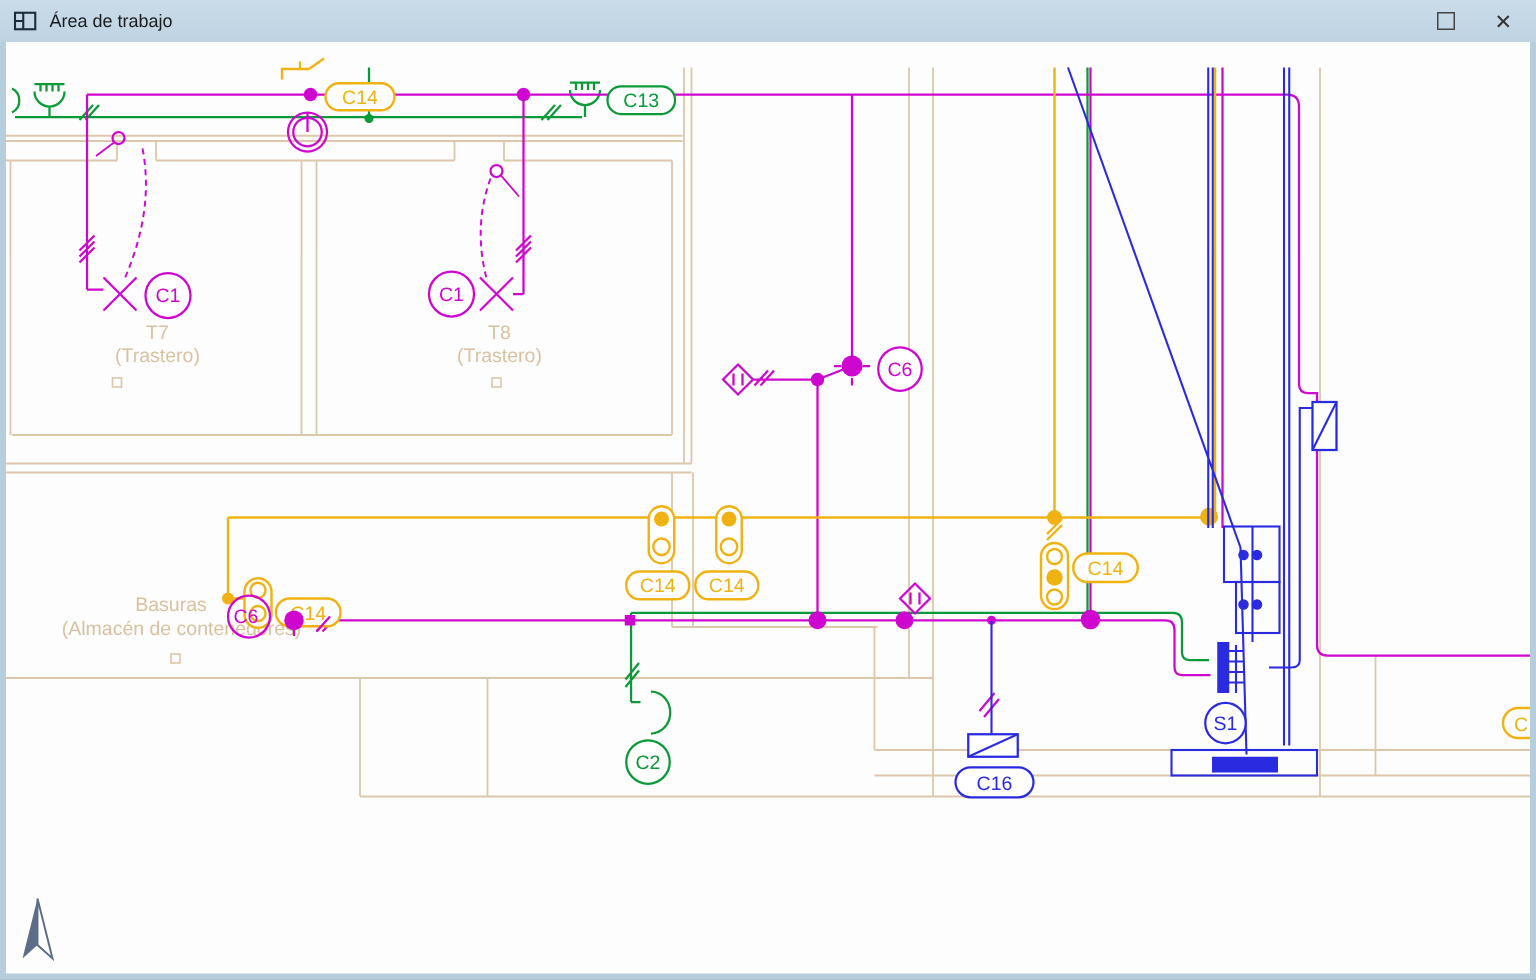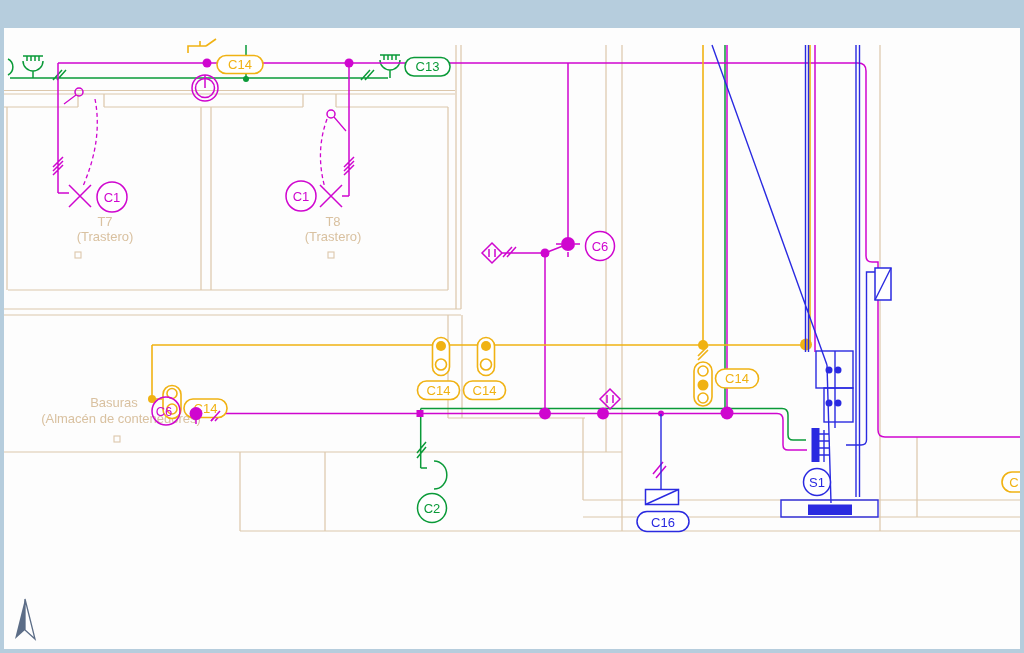--- a/index.html
+++ b/index.html
@@ -34,20 +34,34 @@
   .t-mg{fill:var(--magenta,#cf06cf);} .t-gn{fill:var(--green,#0a9a38);}
   .t-yl{fill:var(--yellow,#f0b213);} .t-bl{fill:var(--blue,#2a2ae0);}
   text.t-tan{fill:var(--tanText,#d9c1a0);font-family:"Liberation Sans",sans-serif;font-size:13px;text-anchor:middle;}
   .slate{fill:var(--slate,#5c6d87);} .slate-o{fill:#fff;stroke:var(--slate,#5c6d87);stroke-width:1.3;}
 </style>
 </head>
 <body>
 
 <div id="window">
 
+  <div id="titlebar">
+    <span id="title-icon">
+      <svg width="16" height="14" viewBox="0 0 16 14">
+        <rect x="1" y="1.5" width="13.5" height="11" fill="none" stroke="#1d2c3c" stroke-width="1.4"></rect>
+        <line x1="6.5" y1="1.5" x2="6.5" y2="12.5" stroke="#1d2c3c" stroke-width="1.4"></line>
+        <line x1="1" y1="7" x2="6.5" y2="7" stroke="#1d2c3c" stroke-width="1.4"></line>
+      </svg>
+    </span>
+    <span id="title-text">Área de trabajo</span>
+    <span id="win-buttons">
+      <span id="max-btn"></span>
+      <span id="close-btn">✕</span>
+    </span>
+  </div>
 
   <div id="canvas">
     <svg width="1016" height="621" viewBox="4 28 1016 621">
 
       <g>
         <path class="tn" d="M4,90.5 H455 M4,94 H455
           M4,107 H78 M104,107 H303 M336,107 H448
           M78,94 V107 M104,94 V107 M303,94 V107 M336,94 V107
           M7,107 V290 M201,107 V290 M211,107 V290 M448,107 V290
           M8,290 H448

